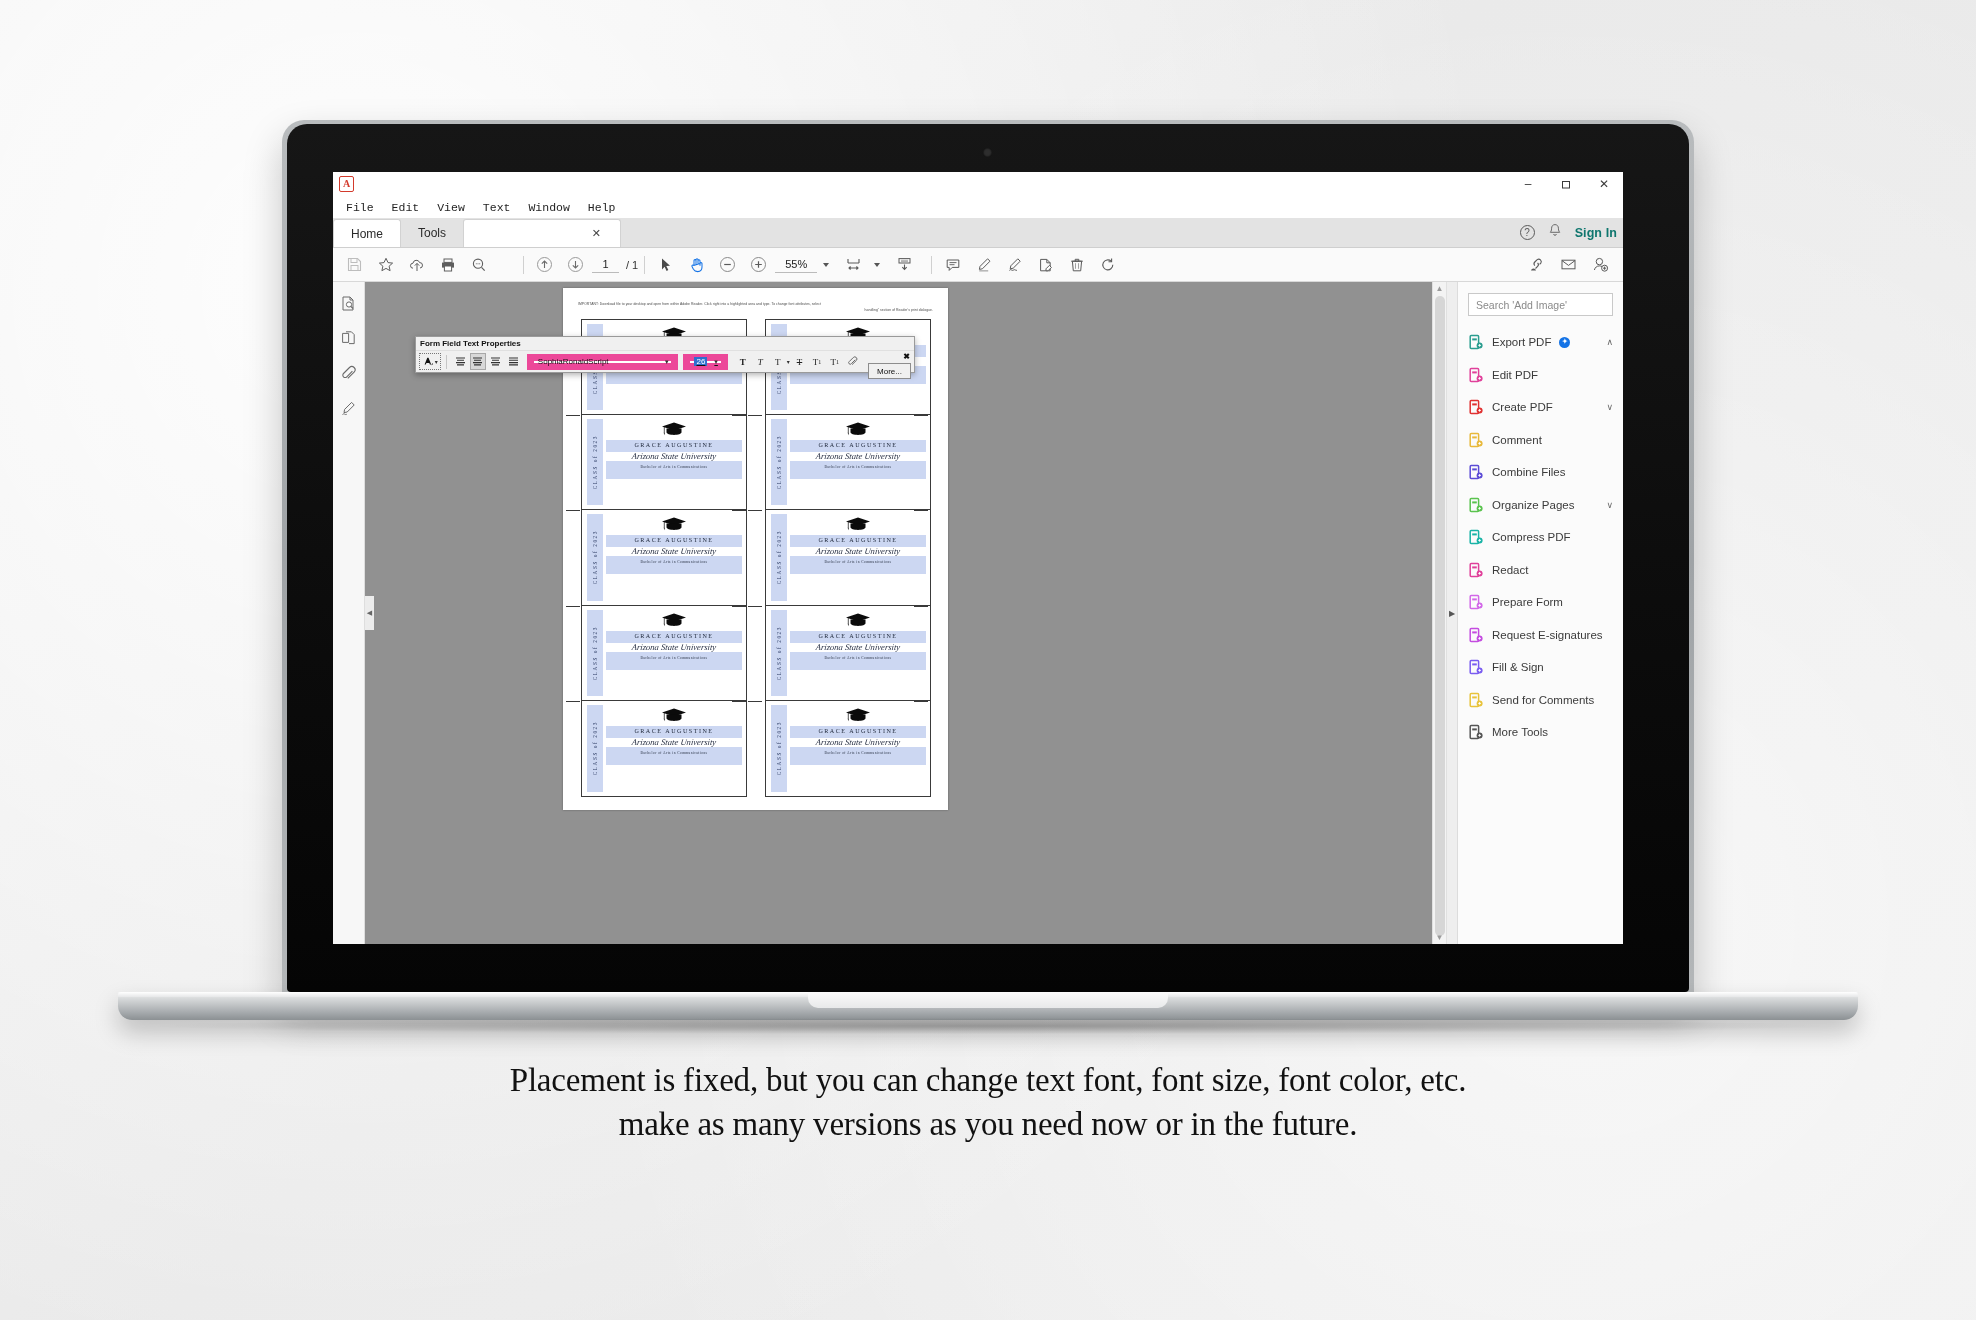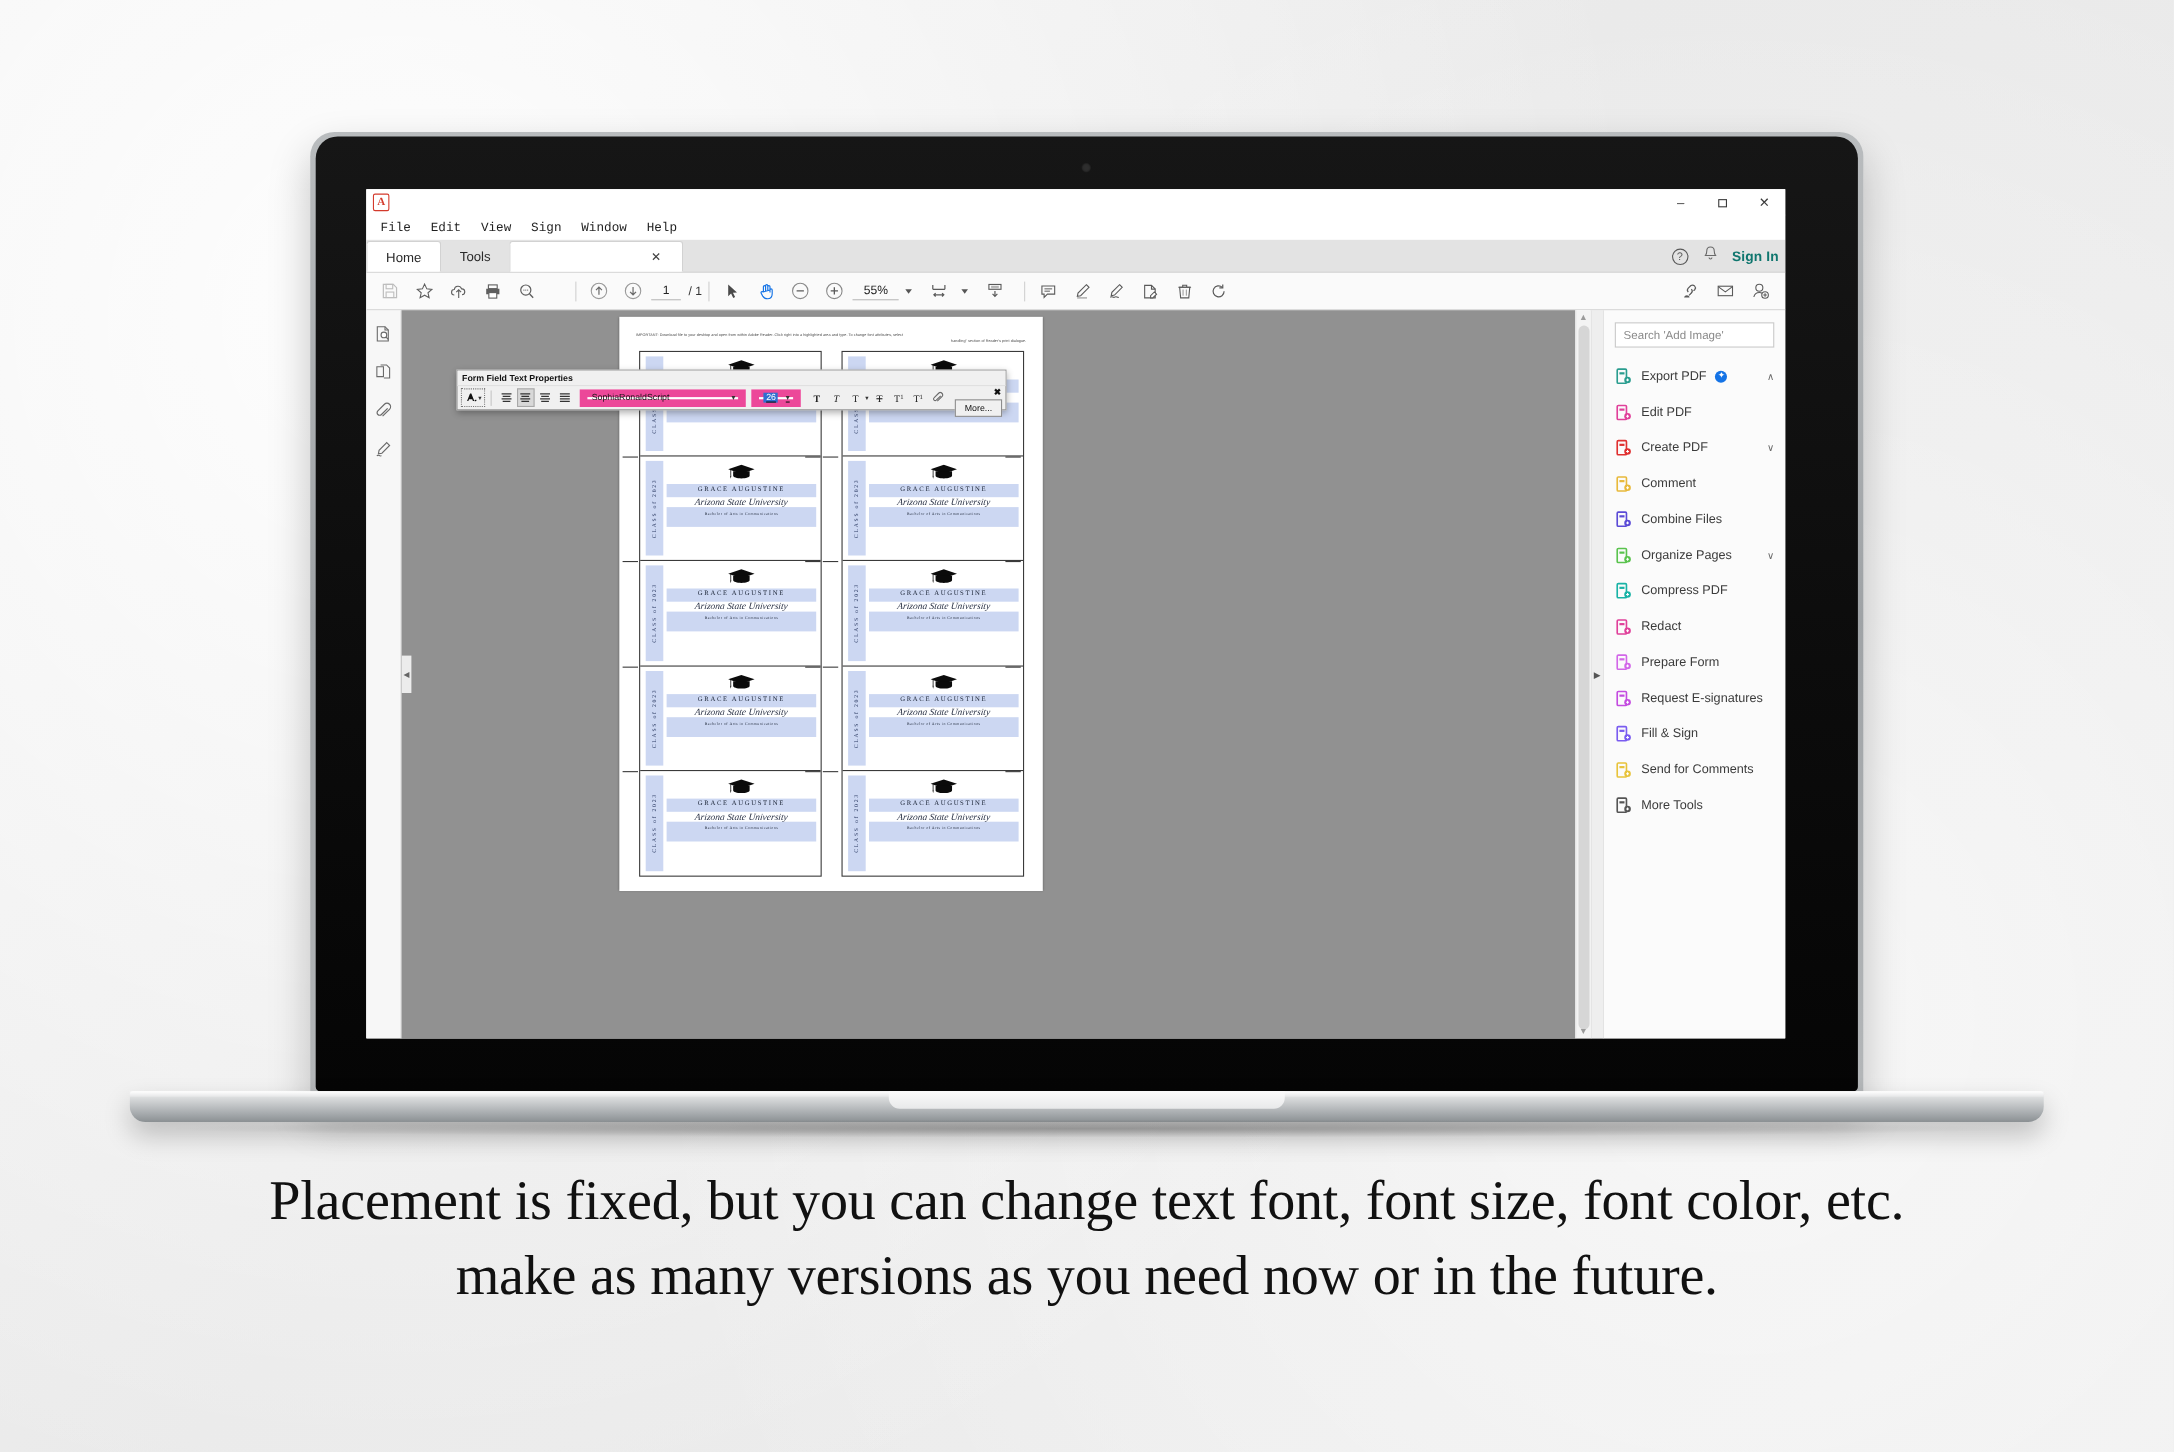--- a/index.html
+++ b/index.html
@@ -196,21 +196,21 @@
   .dsel.size { width:45px;text-decoration:underline; }
   .sizeval { background:#2f6fd0; color:#ffffff; padding:0 2px; font-size:8px; }
   .dsep { width:1px; height:14px; background:#c6c6c6; margin:0 3px; }
   .morebtn { height:16px; padding:0 8px; background:#f0f0f0; border:1px solid #8d8d8d;
              font-size:8px; color:#111; display:flex; align-items:center;margin-top:19px; }
   .dlg-close { position:absolute; right:4px; top:15px; font-size:8px; color:#111; font-weight:bold; }
 
   
   .caption { position:absolute; left:0; top:1058px; width:1976px; text-align:center;
              font-family:"Liberation Serif", serif; color:#111; }
-  .cap-l { font-size:51px; line-height:1.34; letter-spacing:-.2px; }
+  .cap-l { font-size:33px; line-height:1.34; letter-spacing:-.2px; }
 </style>
 </head>
 <body>
 
 <div id="laptop">
   <div class="lid"></div>
   <div class="bezel"></div>
   <div class="camera"></div>
 
   <div class="screen">
@@ -226,21 +226,21 @@
               </svg>
           </div>
           <div class="wc">✕</div>
         </div>
       </div>
 
       <div class="menubar">
         <div class="menu-item">File</div>
         <div class="menu-item">Edit</div>
         <div class="menu-item">View</div>
-        <div class="menu-item">Sign</div>
+        <div class="menu-item">Text</div>
         <div class="menu-item">Window</div>
         <div class="menu-item">Help</div>
       </div>
 
       <div class="tabbar">
         <div class="tab active">Home</div>
         <div class="tab">Tools</div>
         <div class="tab doc">
           <span class="tab-close">✕</span>
         </div>

